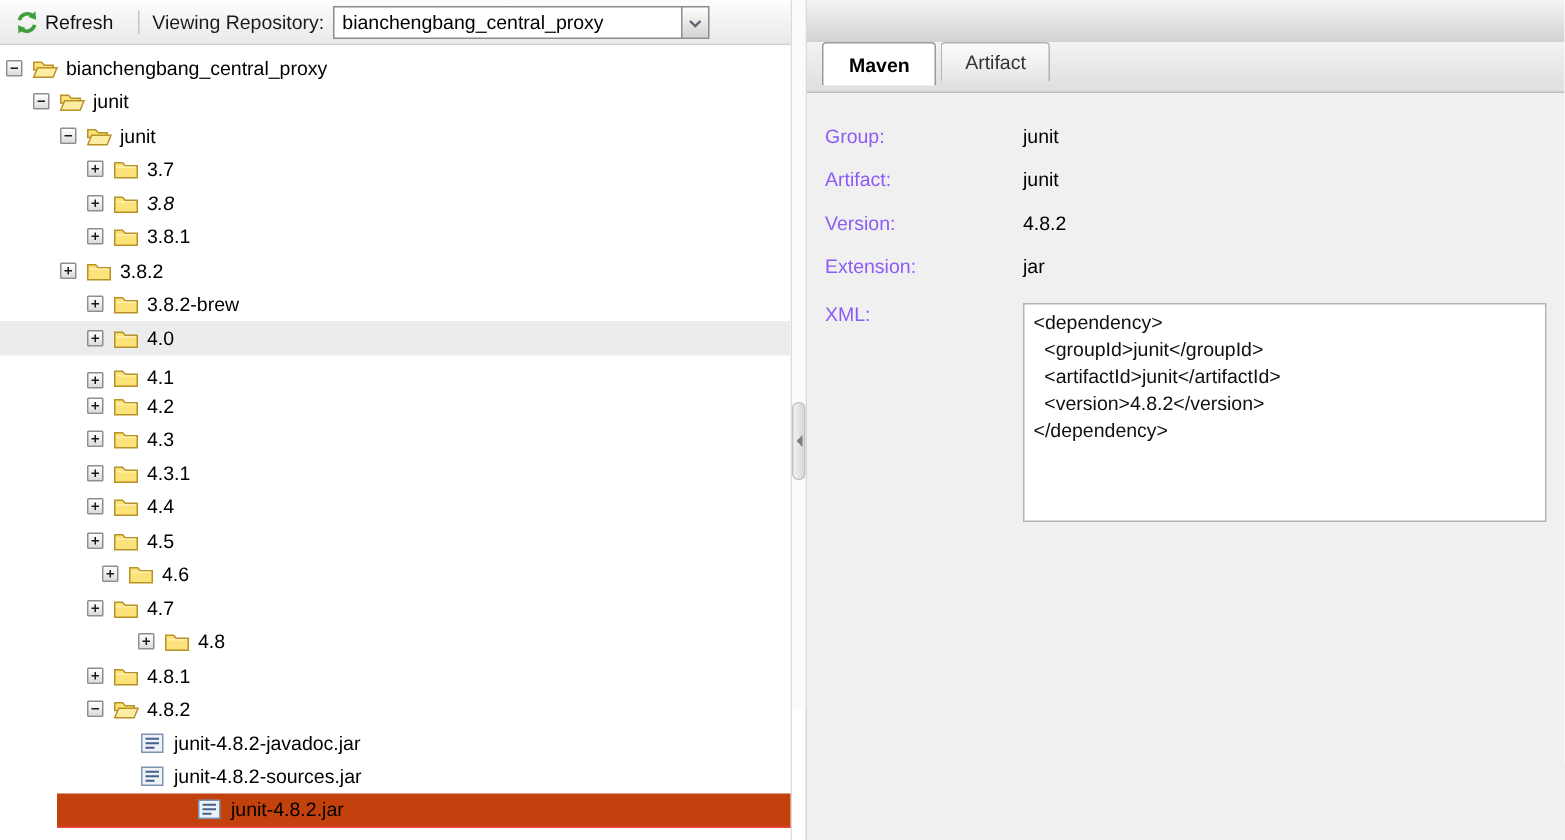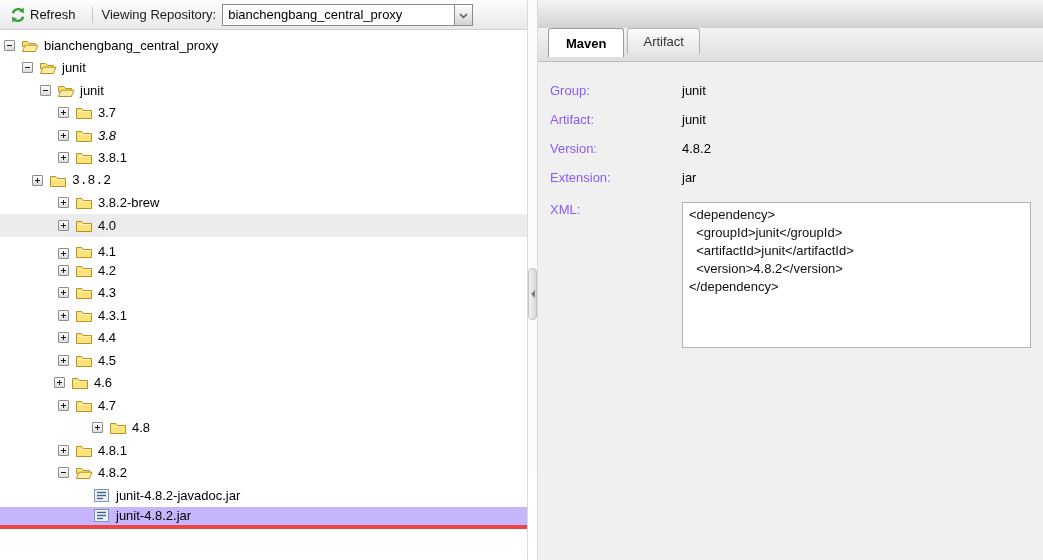--- a/index.html
+++ b/index.html
@@ -17,21 +17,21 @@
   .tb-label { color:#1c1c1c; margin-right:6px; white-space:nowrap; }
   .combo { display:flex; align-items:stretch; height:22px; }
   .combo input { width:232px; height:22px; border:1px solid #8b8b8b; border-right:none; padding:0 5px;
                  font-family:inherit; font-size:13px; color:#000; outline:none; background:#fff; }
   .combo .trigger { width:19px; height:22px; border:1px solid #8b8b8b; background:linear-gradient(#fefefe,#d3d3d3);
                     display:flex; align-items:center; justify-content:center; cursor:pointer; }
 
   .tree { flex:1; background:#fff; overflow:hidden; padding-top:4px; }
   .tree-row { height:22.5px; display:flex; align-items:center; white-space:nowrap; cursor:pointer; width:527px; }
   .tree-row.hover { background:#ececec; }
-  .tree-row.selected { background:#c4b5fd; border-bottom:4px solid #ef4444; }
+  .tree-row.selected { background:#c2410c; border-bottom:1px solid #ef4444;margin-left:38px; }
   .exp { width:17px; flex:none; display:flex; align-items:center; justify-content:flex-start; }
   .exp .box { display:block; width:11px; height:11px; border:1px solid #8e8e8e; border-radius:1px;
               background:linear-gradient(#ffffff,#dcdcdc); position:relative; }
   .exp .box::before { content:""; position:absolute; left:2px; right:2px; top:4px; height:1px; background:#1a1a1a; }
   .exp.plus .box::after { content:""; position:absolute; top:2px; bottom:2px; left:4px; width:1px; background:#1a1a1a; }
   .node-icon { width:21px; flex:none; display:flex; align-items:center; }
   .node-label { color:#000; padding:0 2px; }
 
   
   .splitter { width:9px; flex:none; background:#fbfbfb; position:relative; cursor:col-resize; }
@@ -155,21 +155,21 @@
             <span class="box"></span>
           </span>
           <span class="node-icon">
             <svg width="18" height="15" viewBox="0 0 18 15">
               <path d="M1.5 3.5 h5.2 l1.8 2 h8 v8 h-15 z" fill="#fbe27a" stroke="#b99225"></path>
               <path d="M2.5 6.5 h13" stroke="#fdf0b1" fill="none"></path>
             </svg>
           </span>
           <span class="node-label">3.8.1</span>
         </div>
-        <div class="tree-row" style="padding-left: 32px; font-family: Liberation Mono, monospace;">
+        <div class="tree-row" style="padding-left: 40px;">
           <span class="exp plus">
             <span class="box"></span>
           </span>
           <span class="node-icon">
             <svg width="18" height="15" viewBox="0 0 18 15">
               <path d="M1.5 3.5 h5.2 l1.8 2 h8 v8 h-15 z" fill="#fbe27a" stroke="#b99225"></path>
               <path d="M2.5 6.5 h13" stroke="#fdf0b1" fill="none"></path>
             </svg>
           </span>
           <span class="node-label">3.8.2</span>
@@ -263,21 +263,21 @@
             <span class="box"></span>
           </span>
           <span class="node-icon">
             <svg width="18" height="15" viewBox="0 0 18 15">
               <path d="M1.5 3.5 h5.2 l1.8 2 h8 v8 h-15 z" fill="#fbe27a" stroke="#b99225"></path>
               <path d="M2.5 6.5 h13" stroke="#fdf0b1" fill="none"></path>
             </svg>
           </span>
           <span class="node-label">4.5</span>
         </div>
-        <div class="tree-row" style="padding-left: 54px;">
+        <div class="tree-row" style="padding-left: 68px;">
           <span class="exp plus">
             <span class="box"></span>
           </span>
           <span class="node-icon">
             <svg width="18" height="15" viewBox="0 0 18 15">
               <path d="M1.5 3.5 h5.2 l1.8 2 h8 v8 h-15 z" fill="#fbe27a" stroke="#b99225"></path>
               <path d="M2.5 6.5 h13" stroke="#fdf0b1" fill="none"></path>
             </svg>
           </span>
           <span class="node-label">4.6</span>
@@ -334,20 +334,32 @@
           <span class="exp"></span>
           <span class="node-icon">
             <svg width="17" height="15" viewBox="0 0 17 15">
               <rect x="1.5" y="1.5" width="14" height="12" fill="#eef2f7" stroke="#7b96b4"></rect>
               <line x1="4" y1="4.5" x2="13" y2="4.5" stroke="#43618c" stroke-width="1.4"></line>
               <line x1="4" y1="7.5" x2="13" y2="7.5" stroke="#43618c" stroke-width="1.4"></line>
               <line x1="4" y1="10.5" x2="10" y2="10.5" stroke="#43618c" stroke-width="1.4"></line>
             </svg>
           </span>
           <span class="node-label">junit-4.8.2-javadoc.jar</span>
+        </div>
+        <div class="tree-row" style="padding-left: 76px;">
+          <span class="exp"></span>
+          <span class="node-icon">
+            <svg width="17" height="15" viewBox="0 0 17 15">
+              <rect x="1.5" y="1.5" width="14" height="12" fill="#eef2f7" stroke="#7b96b4"></rect>
+              <line x1="4" y1="4.5" x2="13" y2="4.5" stroke="#43618c" stroke-width="1.4"></line>
+              <line x1="4" y1="7.5" x2="13" y2="7.5" stroke="#43618c" stroke-width="1.4"></line>
+              <line x1="4" y1="10.5" x2="10" y2="10.5" stroke="#43618c" stroke-width="1.4"></line>
+            </svg>
+          </span>
+          <span class="node-label">junit-4.8.2-sources.jar</span>
         </div>
         <div class="tree-row selected" style="padding-left: 76px;">
           <span class="exp"></span>
           <span class="node-icon">
             <svg width="17" height="15" viewBox="0 0 17 15">
               <rect x="1.5" y="1.5" width="14" height="12" fill="#eef2f7" stroke="#7b96b4"></rect>
               <line x1="4" y1="4.5" x2="13" y2="4.5" stroke="#43618c" stroke-width="1.4"></line>
               <line x1="4" y1="7.5" x2="13" y2="7.5" stroke="#43618c" stroke-width="1.4"></line>
               <line x1="4" y1="10.5" x2="10" y2="10.5" stroke="#43618c" stroke-width="1.4"></line>
             </svg>

